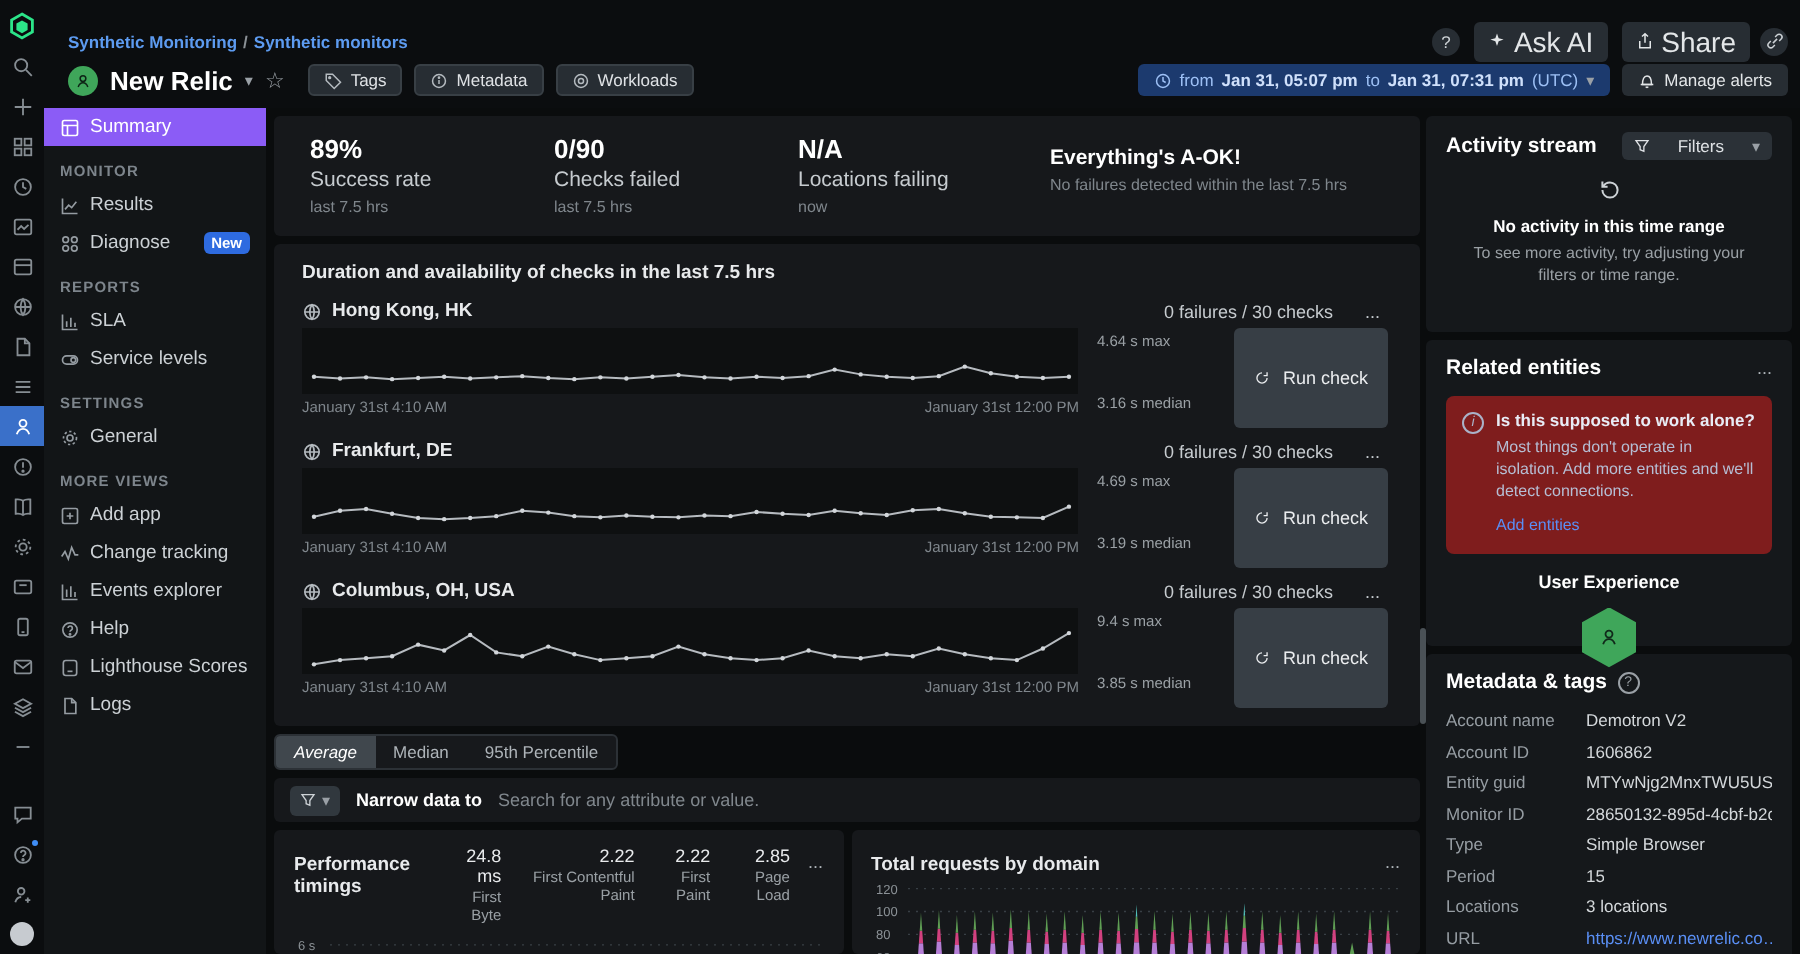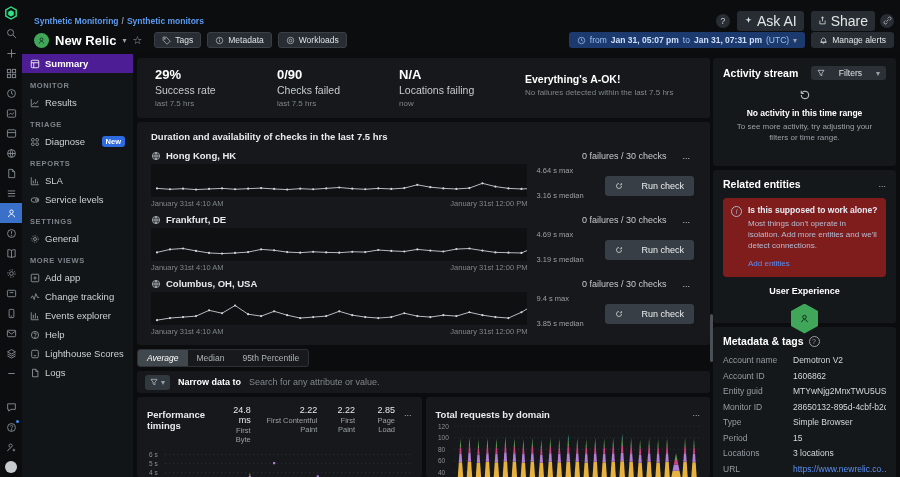--- a/index.html
+++ b/index.html
@@ -45,21 +45,21 @@
   .time-pill svg { width:9px; height:9px; }
   .alerts-btn { background:#272d33; color:#e3e6e8; font-size:8.5px; padding:3px 8px; border-radius:3px; display:flex; align-items:center; gap:4px; cursor:pointer; }
   .alerts-btn svg { width:9px; height:9px; }
 
   .bodyrow { flex:1; display:flex; min-height:0; }
 
   
   .sidenav { width:111px; background:#121517; flex-shrink:0; font-size:9.5px; overflow:hidden; }
   .nav-item { display:flex; align-items:center; gap:5px; padding:0 8px; color:#ccd1d5; height:19px; cursor:pointer; }
   .nav-item svg { width:10px; height:10px; color:#959ca2; flex-shrink:0; }
-  .nav-item.sel { background:#4c1d95; color:#fff;font-weight:bold; }
+  .nav-item.sel { background:#8b5cf6; color:#fff; }
   .nav-item.sel svg { color:#fff; }
   .nav-sec { font-size:7.5px; color:#7d858c; letter-spacing:.6px; padding:8px 8px 3px; font-weight:bold; }
   .badge-new { background:#2e6be0; color:#fff; font-size:7.5px; padding:1px 4px; border-radius:3px; margin-left:auto; font-weight:bold; }
 
   
   .main { flex:1; min-width:0; background:#0a0c0d; padding:4px 3px 0 4px; display:flex; flex-direction:column; gap:4px; position:relative; overflow:hidden; }
   .card { background:#16181b; border-radius:3px; }
 
   .stats-card { display:flex; padding:9px 18px 10px; }
   .stat { width:122px; }
@@ -76,21 +76,21 @@
   .loc-head { display:flex; align-items:center; height:17px; }
   .loc-name { font-size:9.5px; font-weight:bold; color:#e8eaec; display:flex; gap:5px; align-items:center; }
   .loc-name svg { width:10px; height:10px; color:#b5bbc0; }
   .loc-counts { margin-left:auto; font-size:9px; color:#c6cbcf; margin-right:16px; }
   .loc-menu { color:#c6cbcf; font-size:9px; margin-right:6px; cursor:pointer; }
   .loc-body { display:flex; gap:9px; }
   .loc-chartcol { flex:1; min-width:0; }
   .loc-chart { height:33px; background:#0e1011; width:100%; }
   .loc-axis { display:flex; justify-content:space-between; font-size:7.5px; color:#7f868c; padding-top:2px; }
   .loc-labels { width:60px; flex-shrink:0; display:flex; flex-direction:column; justify-content:space-between; padding:2px 0 8px; font-size:7.5px; color:#9aa0a5; }
-  .run-btn { align-self:center; background:#373e45; color:#eceef0; font-size:9px; border-radius:3px; padding:5px 10px; display:flex; gap:18px; align-items:center; flex-shrink:0; cursor:pointer; margin-right:2px; }
+  .run-btn { align-self:center; background:#373e45; color:#eceef0; font-size:9px; border-radius:3px; padding:20px 10px; display:flex; gap:6px; align-items:center; flex-shrink:0; cursor:pointer; margin-right:2px; }
   .run-btn svg { width:8px; height:8px; }
 
   .tabsrow { display:flex; }
   .tabgroup { display:flex; background:#17191c; border:1px solid #2c3136; border-radius:3px; overflow:hidden; }
   .tab { font-size:8.5px; color:#aeb4b9; padding:3px 9px; cursor:pointer; }
   .tab.sel { background:#40474d; color:#fff;font-style:italic; }
 
   .filter-card { display:flex; align-items:center; gap:8px; padding:4px 8px; height:22px; }
   .funnel-btn { background:#31383e; border-radius:3px; padding:3px 5px; display:flex; gap:3px; align-items:center; color:#cdd2d6; cursor:pointer; }
   .funnel-btn svg { width:8px; height:8px; }
@@ -385,21 +385,20 @@
           <span>Summary</span>
         </div>
         <div class="nav-sec">MONITOR</div>
         <div class="nav-item">
           <svg viewBox="0 0 12 12" fill="none" stroke="currentColor">
               <path d="M1.5 1.5v9h9"></path>
               <path d="M3 8l2.2-2.5L7 7l2.8-3.6"></path>
             </svg>
           <span>Results</span>
         </div>
-        <div class="nav-sec">TRIAGE</div>
         <div class="nav-item">
           <svg viewBox="0 0 12 12" fill="none" stroke="currentColor">
               <circle cx="3.4" cy="3.4" r="1.7"></circle>
               <circle cx="8.6" cy="3.4" r="1.7"></circle>
               <circle cx="3.4" cy="8.6" r="1.7"></circle>
               <circle cx="8.6" cy="8.6" r="1.7"></circle>
             </svg>
           <span>Diagnose</span>
           <span class="badge-new">New</span>
         </div>
@@ -468,21 +467,21 @@
               <path d="M7 1.5V4h2.5"></path>
             </svg>
           <span>Logs</span>
         </div>
       </nav>
 
       <main class="main">
 
         <section class="card stats-card">
           <div class="stat">
-            <div class="stat-v">29%</div>
+            <div class="stat-v">89%</div>
             <div class="stat-l">Success rate</div>
             <div class="stat-s">last 7.5 hrs</div>
           </div>
           <div class="stat">
             <div class="stat-v">0/90</div>
             <div class="stat-l">Checks failed</div>
             <div class="stat-s">last 7.5 hrs</div>
           </div>
           <div class="stat">
             <div class="stat-v">N/A</div>

